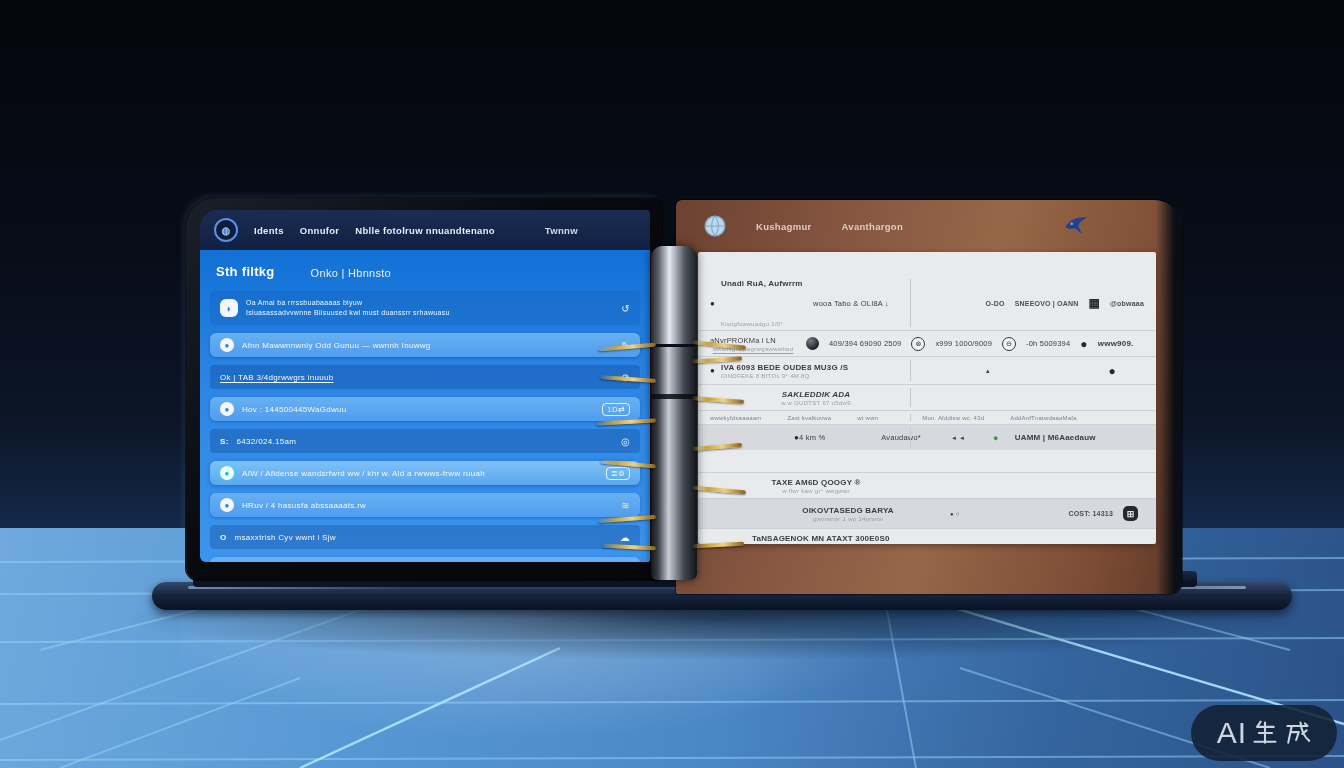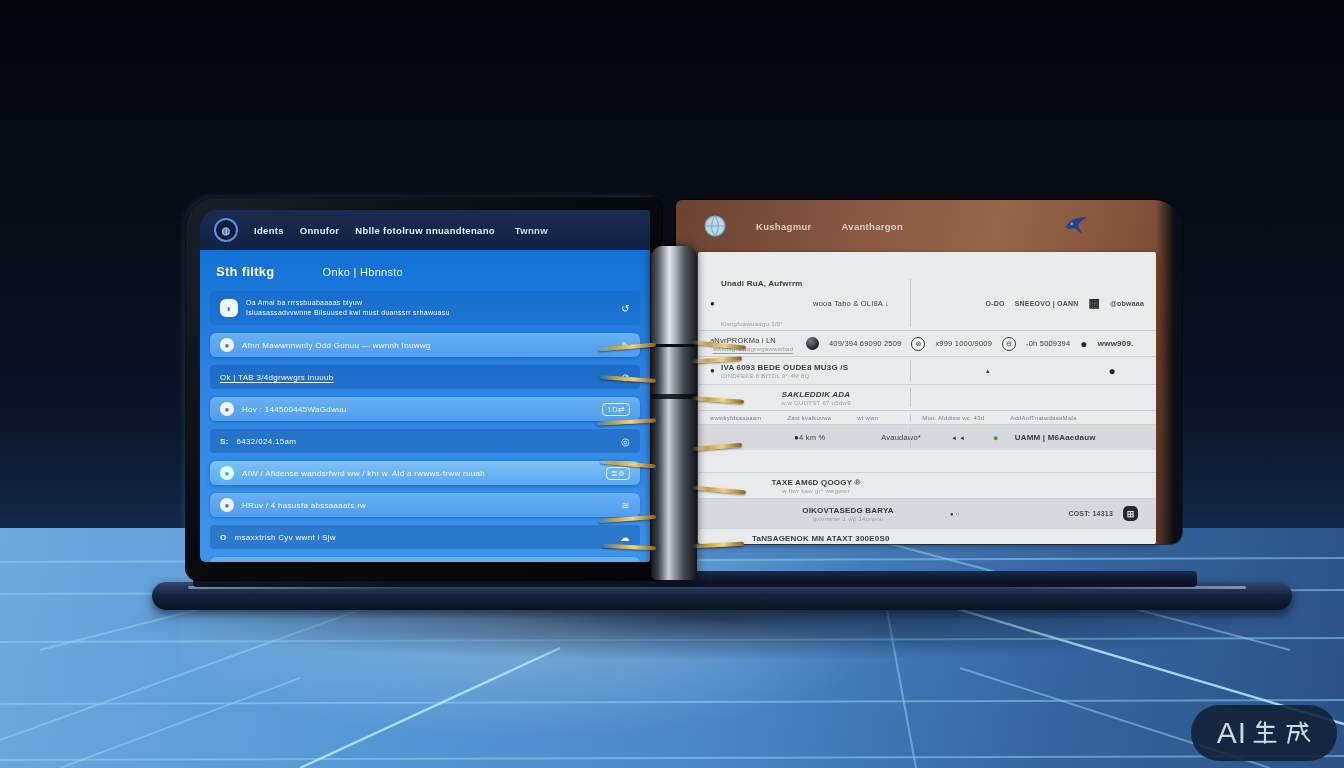--- a/index.html
+++ b/index.html
@@ -29,44 +29,44 @@
          border-radius:30px 10px 4px 12px;
          box-shadow:-3px -3px 6px rgba(130,165,220,.14),0 0 0 1px #000;}
   .screen-left{position:absolute;left:14px;top:12px;width:450px;height:352px;
          border-radius:18px 4px 2px 6px;overflow:hidden;display:flex;flex-direction:column;
          box-shadow:inset 0 -4px 8px rgba(20,90,190,.5);}
   .lnav{height:40px;flex:none;display:flex;align-items:center;gap:16px;padding:0 14px;
          background:linear-gradient(180deg,#1a2c52 0%,#122142 100%);color:#e3ecf8;
          font-size:9.5px;font-weight:bold;letter-spacing:.3px;}
   .llogo{width:20px;height:20px;border-radius:50%;border:2px solid #5b8fe8;background:#0e1d3a;
          display:grid;place-items:center;color:#9cc2f8;font-size:10px;flex:none;}
-  .lnav-right{margin-left:4px;opacity:.9;text-align:right;}
+  .lnav-right{margin-left:34px;opacity:.9;text-align:right;}
   .lbody{flex:1;background:linear-gradient(180deg,#1271d6 0%,#2c86e6 42%,#3e97ee 100%);
          padding:8px 10px 0 10px;}
-  .lheading{display:flex;align-items:center;gap:30px;color:#fff;margin:6px 6px 12px 6px;}
+  .lheading{display:flex;align-items:flex-end;gap:18px;color:#fff;margin:6px 6px 12px 6px;}
   .lh-title{font-size:13px;font-weight:bold;letter-spacing:.3px;}
   .lh-sub{font-size:11px;color:#eaf4ff;letter-spacing:.3px;margin-left:18px;}
   .lrow{display:flex;align-items:center;gap:8px;padding:0 10px;margin-bottom:8px;
          color:#f4f9ff;font-size:8px;letter-spacing:.3px;height:24px;border-radius:6px;}
   .v-flat{background:rgba(9,55,125,.28);border-radius:4px;}
   .v-flat2{background:rgba(14,66,140,.16);height:34px;border-radius:4px;}
   .v-pill{background:linear-gradient(180deg,#69b0f2,#4f9dee);box-shadow:0 1px 3px rgba(8,40,90,.35);}
   .v-sel{background:linear-gradient(180deg,#80c1f6,#58a7f0);box-shadow:0 1px 4px rgba(8,40,90,.4);}
   .lrow-icon{width:14px;height:14px;border-radius:50%;background:#f2f7ff;color:#2c7fe0;
          display:grid;place-items:center;font-size:8px;flex:none;}
   .icon-doc{width:18px;height:18px;border-radius:6px;font-size:10px;}
   .icon-teal{background:#eafdff;box-shadow:0 0 7px #49d6e8;color:#14b8c8;}
   .l2{display:flex;flex-direction:column;justify-content:center;line-height:1.5;font-size:7px;}
   .lrow-trail{margin-left:auto;color:#eef5fd;font-size:10px;flex:none;}
   .trail-badge{border:1px solid rgba(255,255,255,.85);border-radius:4px;padding:0 4px;font-size:8px;line-height:11px;}
   .trail-gold{color:#ffe3a1;}
   .u{text-decoration:underline;text-underline-offset:2px;text-align:center;}
   .bold{font-weight:bold;}
   
-  .panel-right{position:absolute;left:676px;top:200px;width:506px;height:344px;
+  .panel-right{position:absolute;left:676px;top:200px;width:506px;height:394px;
          background:linear-gradient(105deg,#6b4230 0%,#855540 28%,#97674a 55%,#7b4b34 85%,#5e3928 100%);
          border-radius:6px 28px 12px 2px;box-shadow:0 0 0 1px rgba(0,0,0,.5);}
   .panel-right::after{content:"";position:absolute;right:0;top:0;bottom:0;width:26px;
          border-radius:0 28px 12px 0;background:linear-gradient(90deg,rgba(10,12,18,0),#0b0e14 70%);}
   .rnav{position:absolute;left:0;top:0;width:100%;height:52px;display:flex;align-items:center;
          gap:30px;padding:0 28px;box-sizing:border-box;color:#d9cfc6;font-size:9.5px;
          font-weight:bold;letter-spacing:.3px;}
   .rnav-bird{margin-left:auto;margin-right:64px;}
   .page{position:absolute;left:22px;top:52px;width:458px;height:292px;background:#e9eaec;
          border-radius:2px;box-shadow:0 2px 6px rgba(30,20,10,.45);overflow:hidden;

